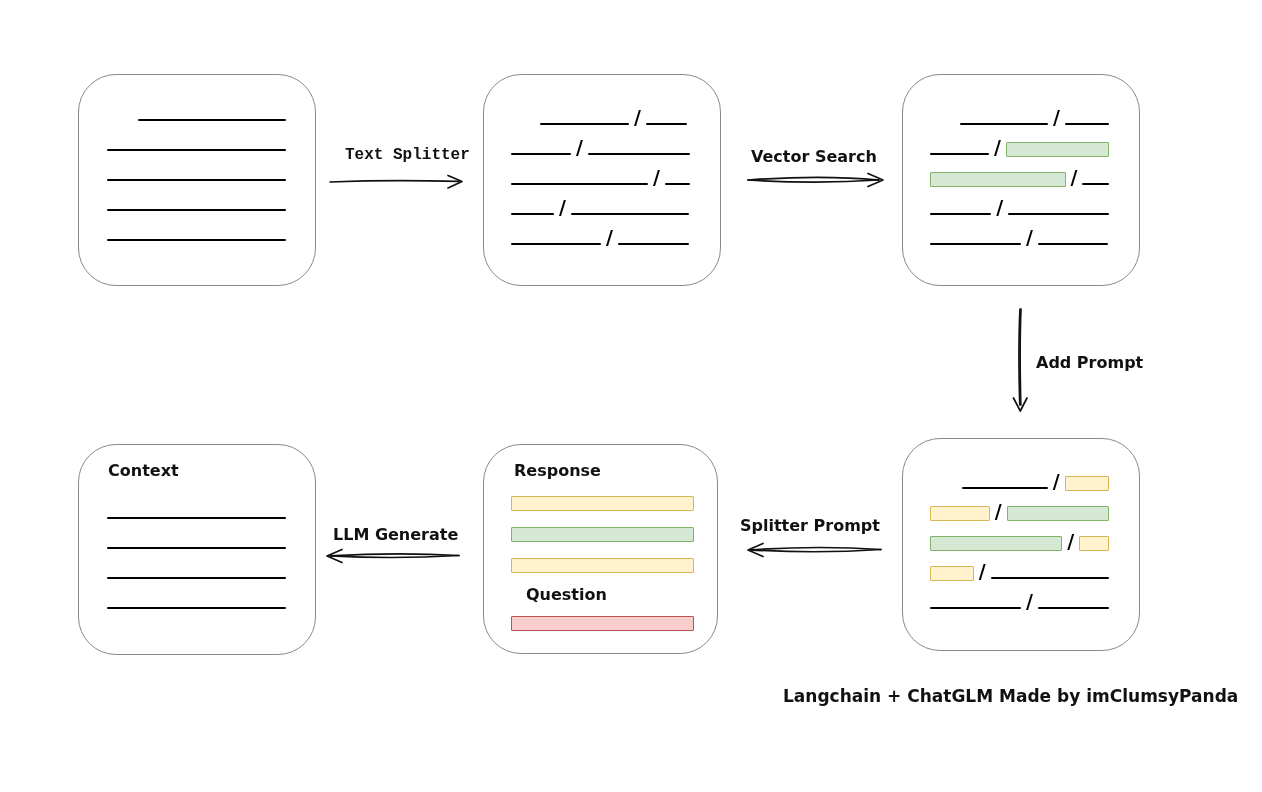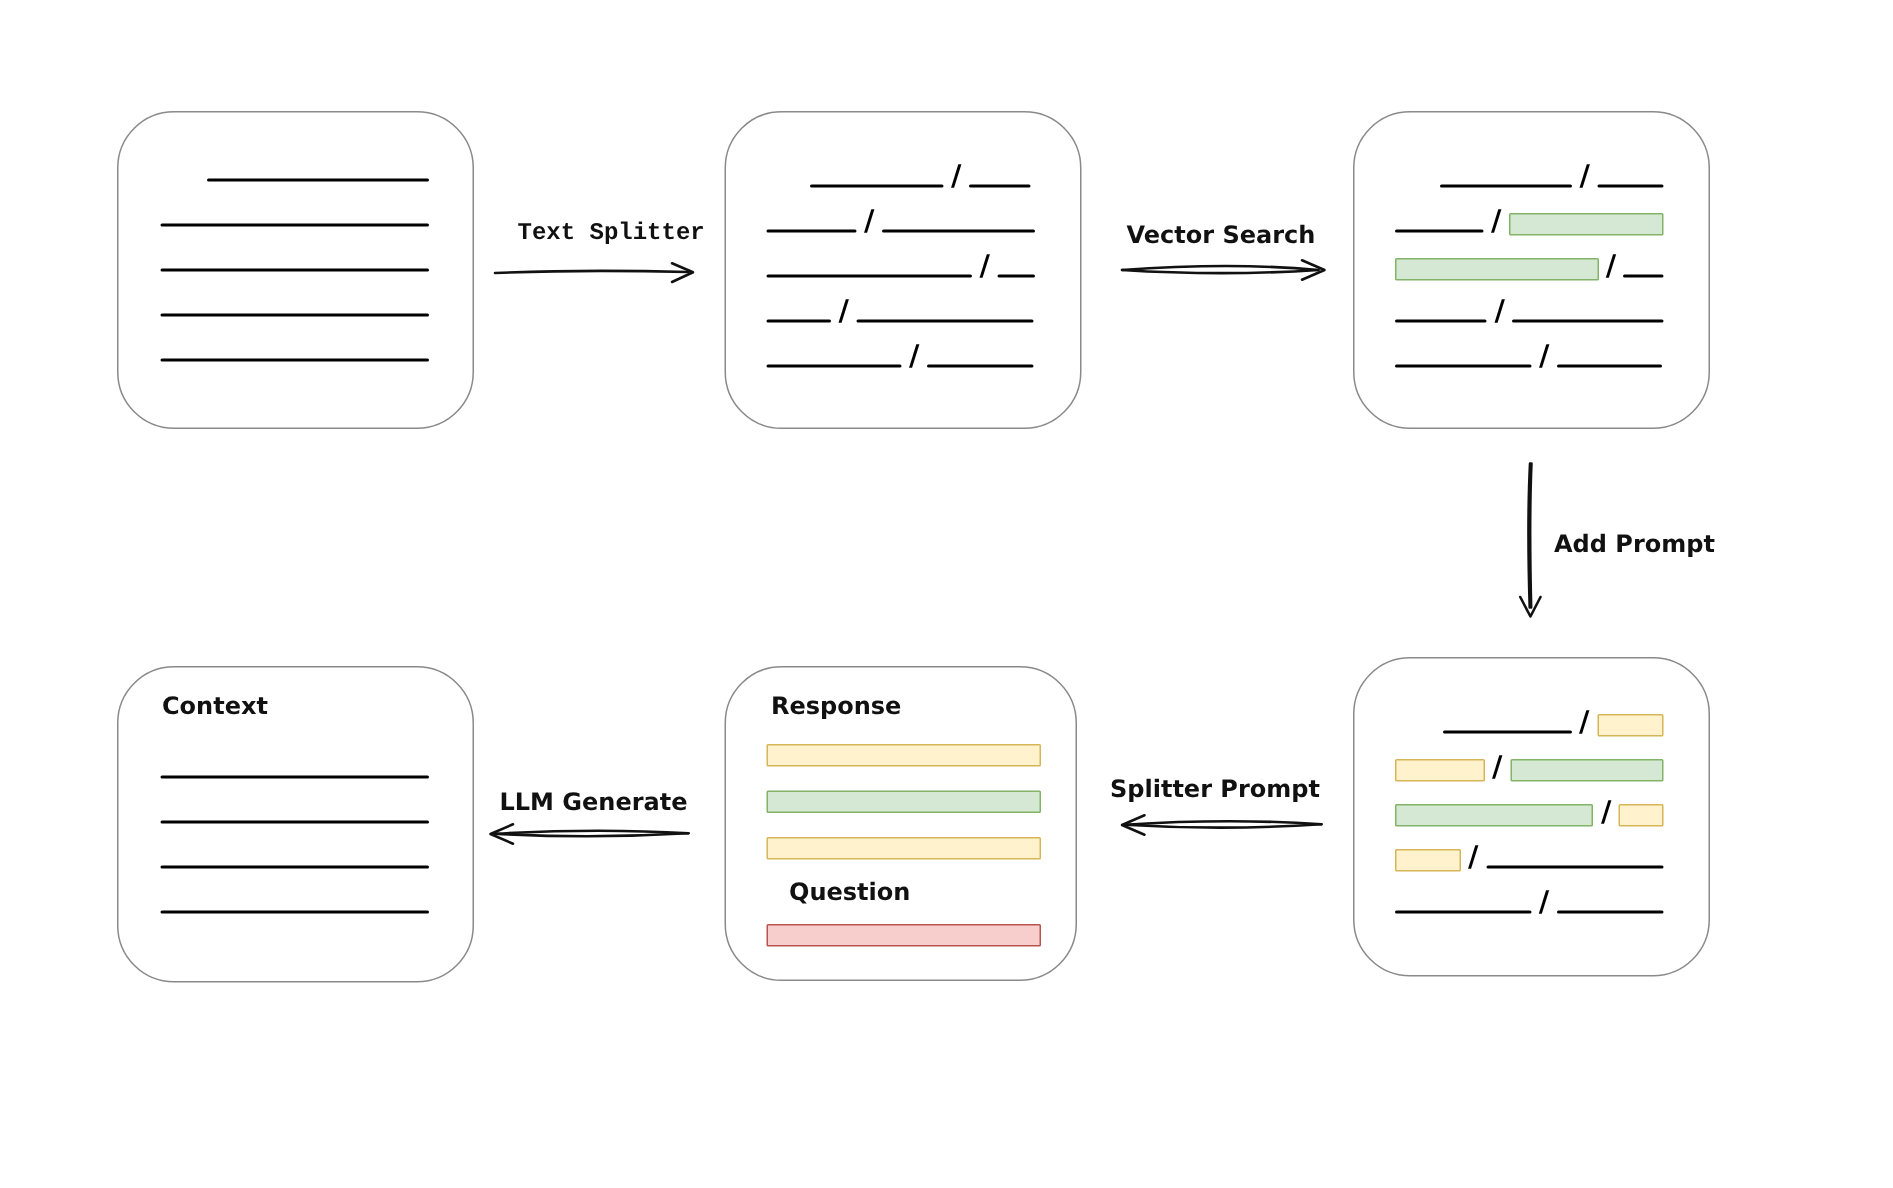--- a/index.html
+++ b/index.html
@@ -188,14 +188,15 @@
   <div class="node" style="left:78px;top:444px;width:238px;height:211px;">
     <div class="inbox-label" style="left:29px;top:16px;">Context</div>
     <div class="doc-lines" style="top:72px;">
         <div class="doc-line" style="width: 179px;"></div>
         <div class="doc-line" style="width: 179px;"></div>
         <div class="doc-line" style="width: 179px;"></div>
         <div class="doc-line" style="width: 179px;"></div>
       </div>
   </div>
 
+  <div class="caption">Langchain + ChatGLM Made by imClumsyPanda</div>
 
 </div>
 
 </body></html>

